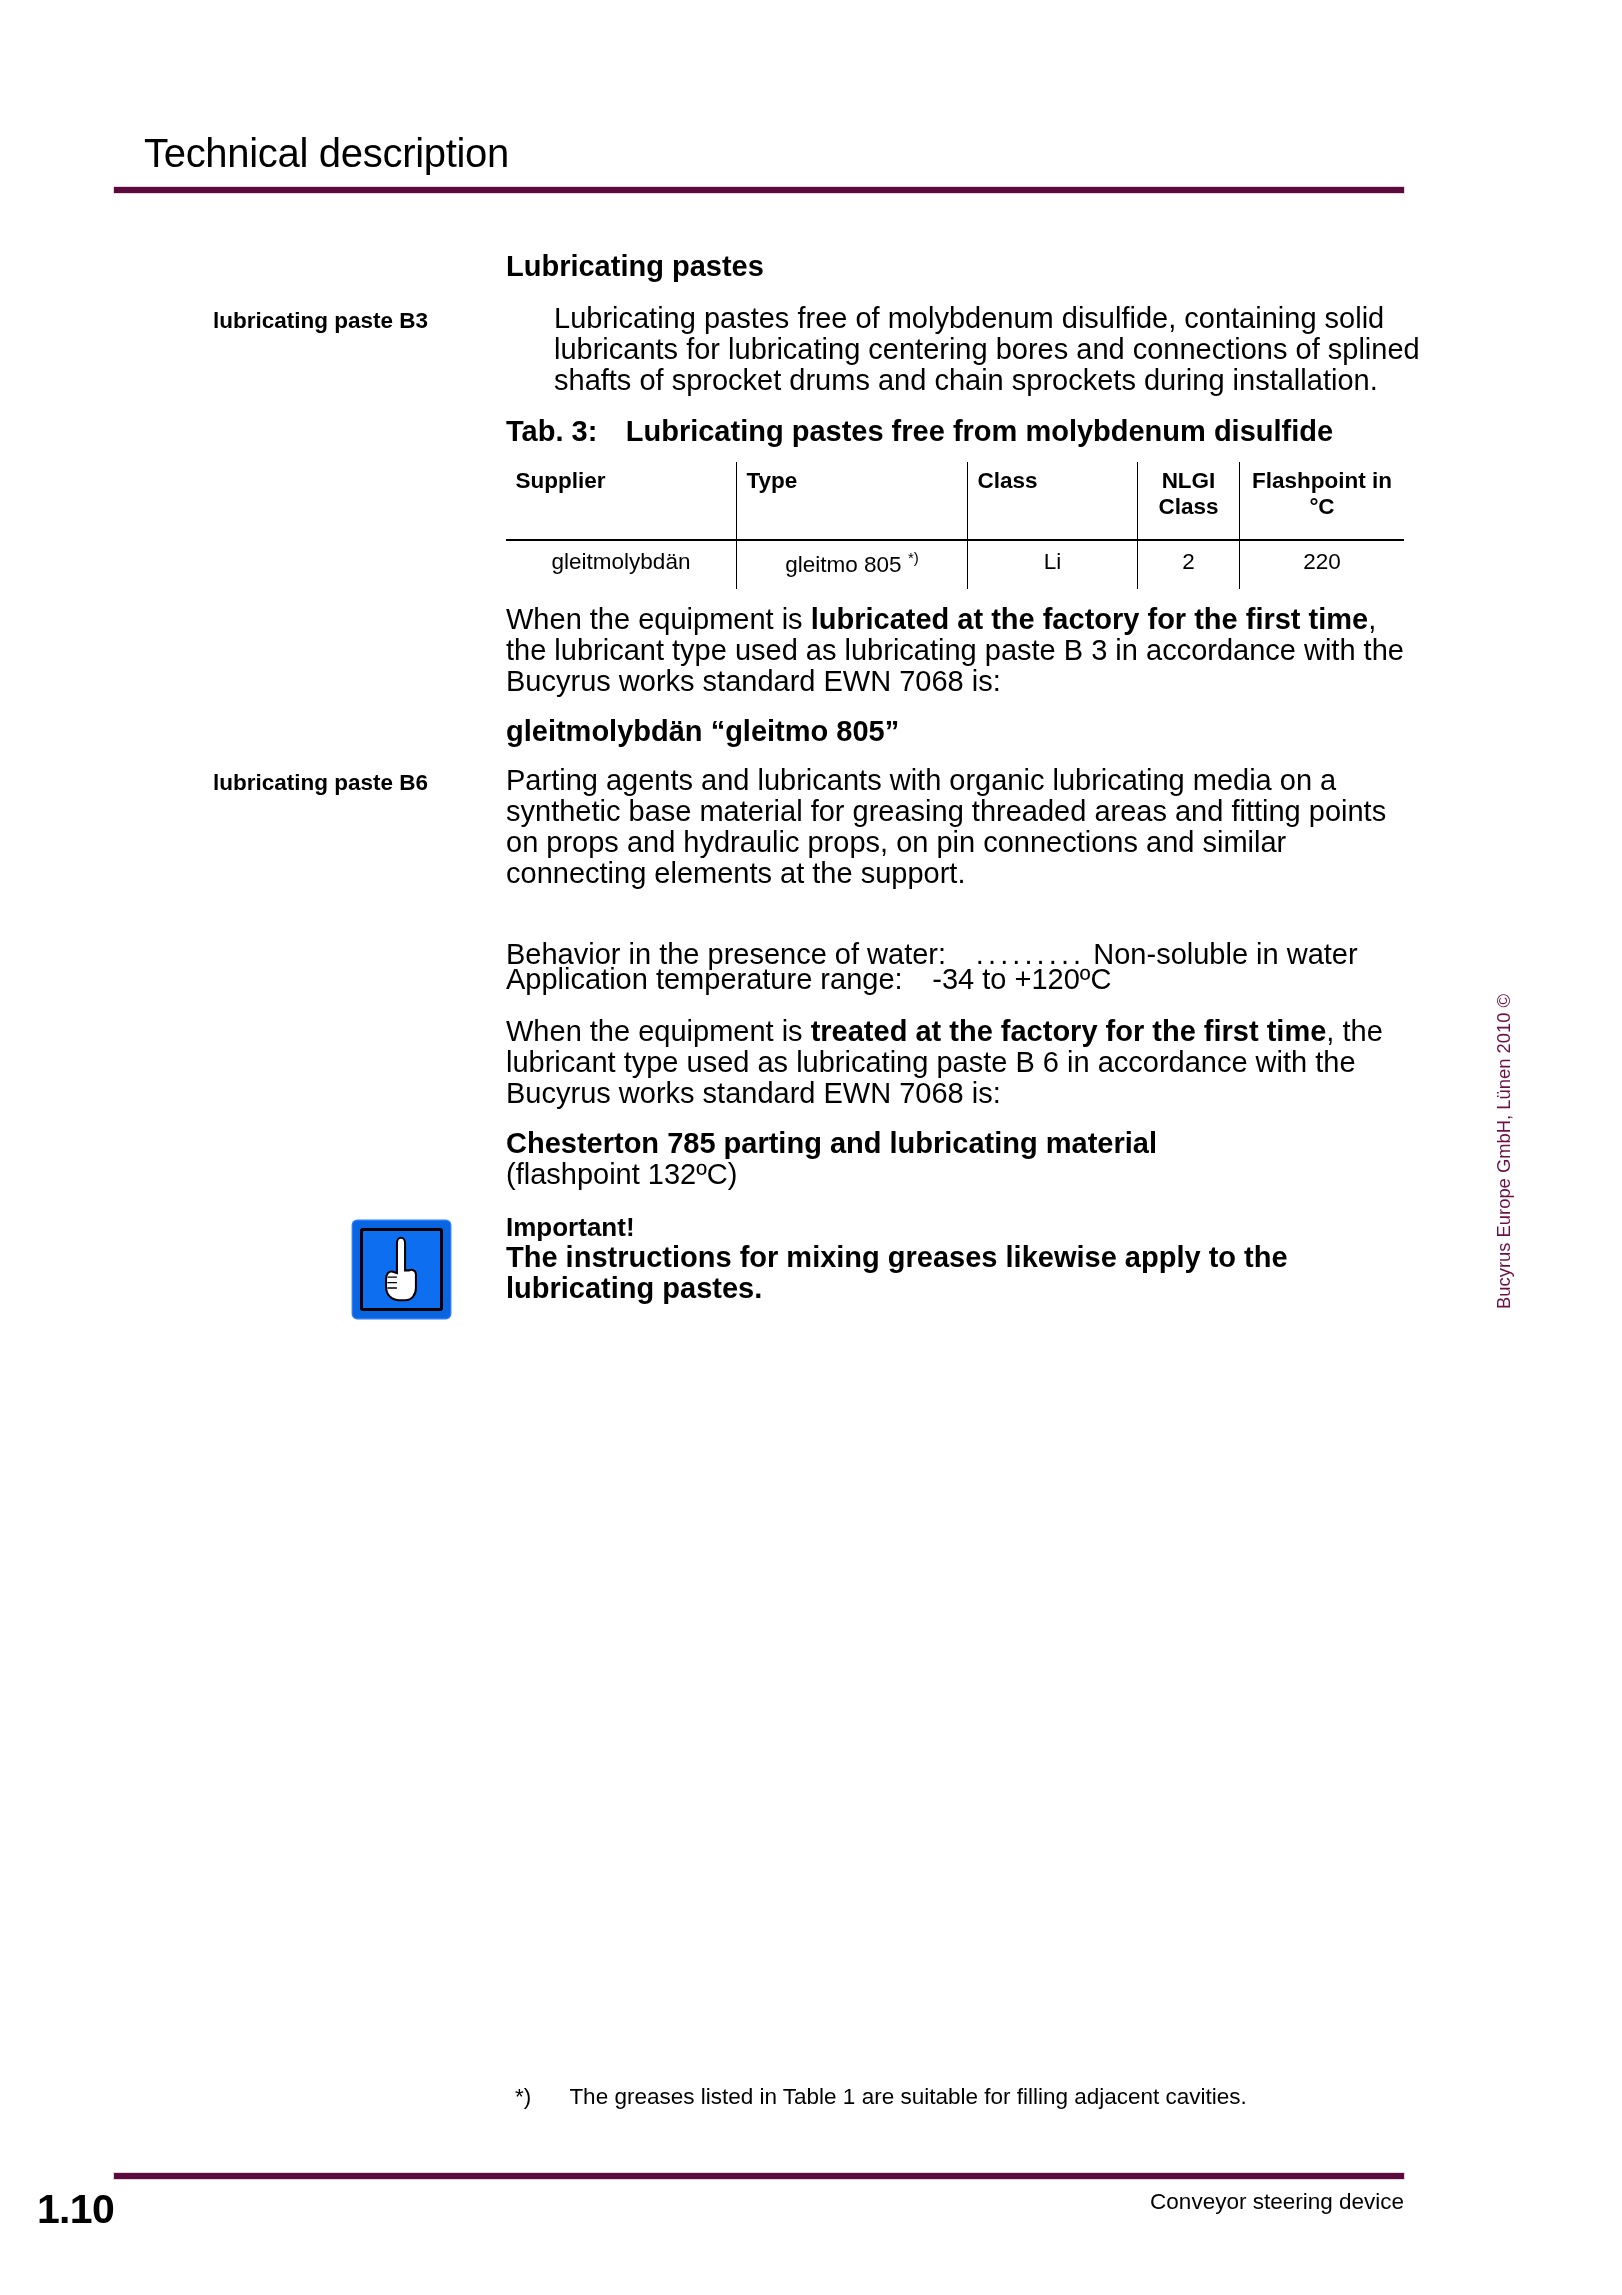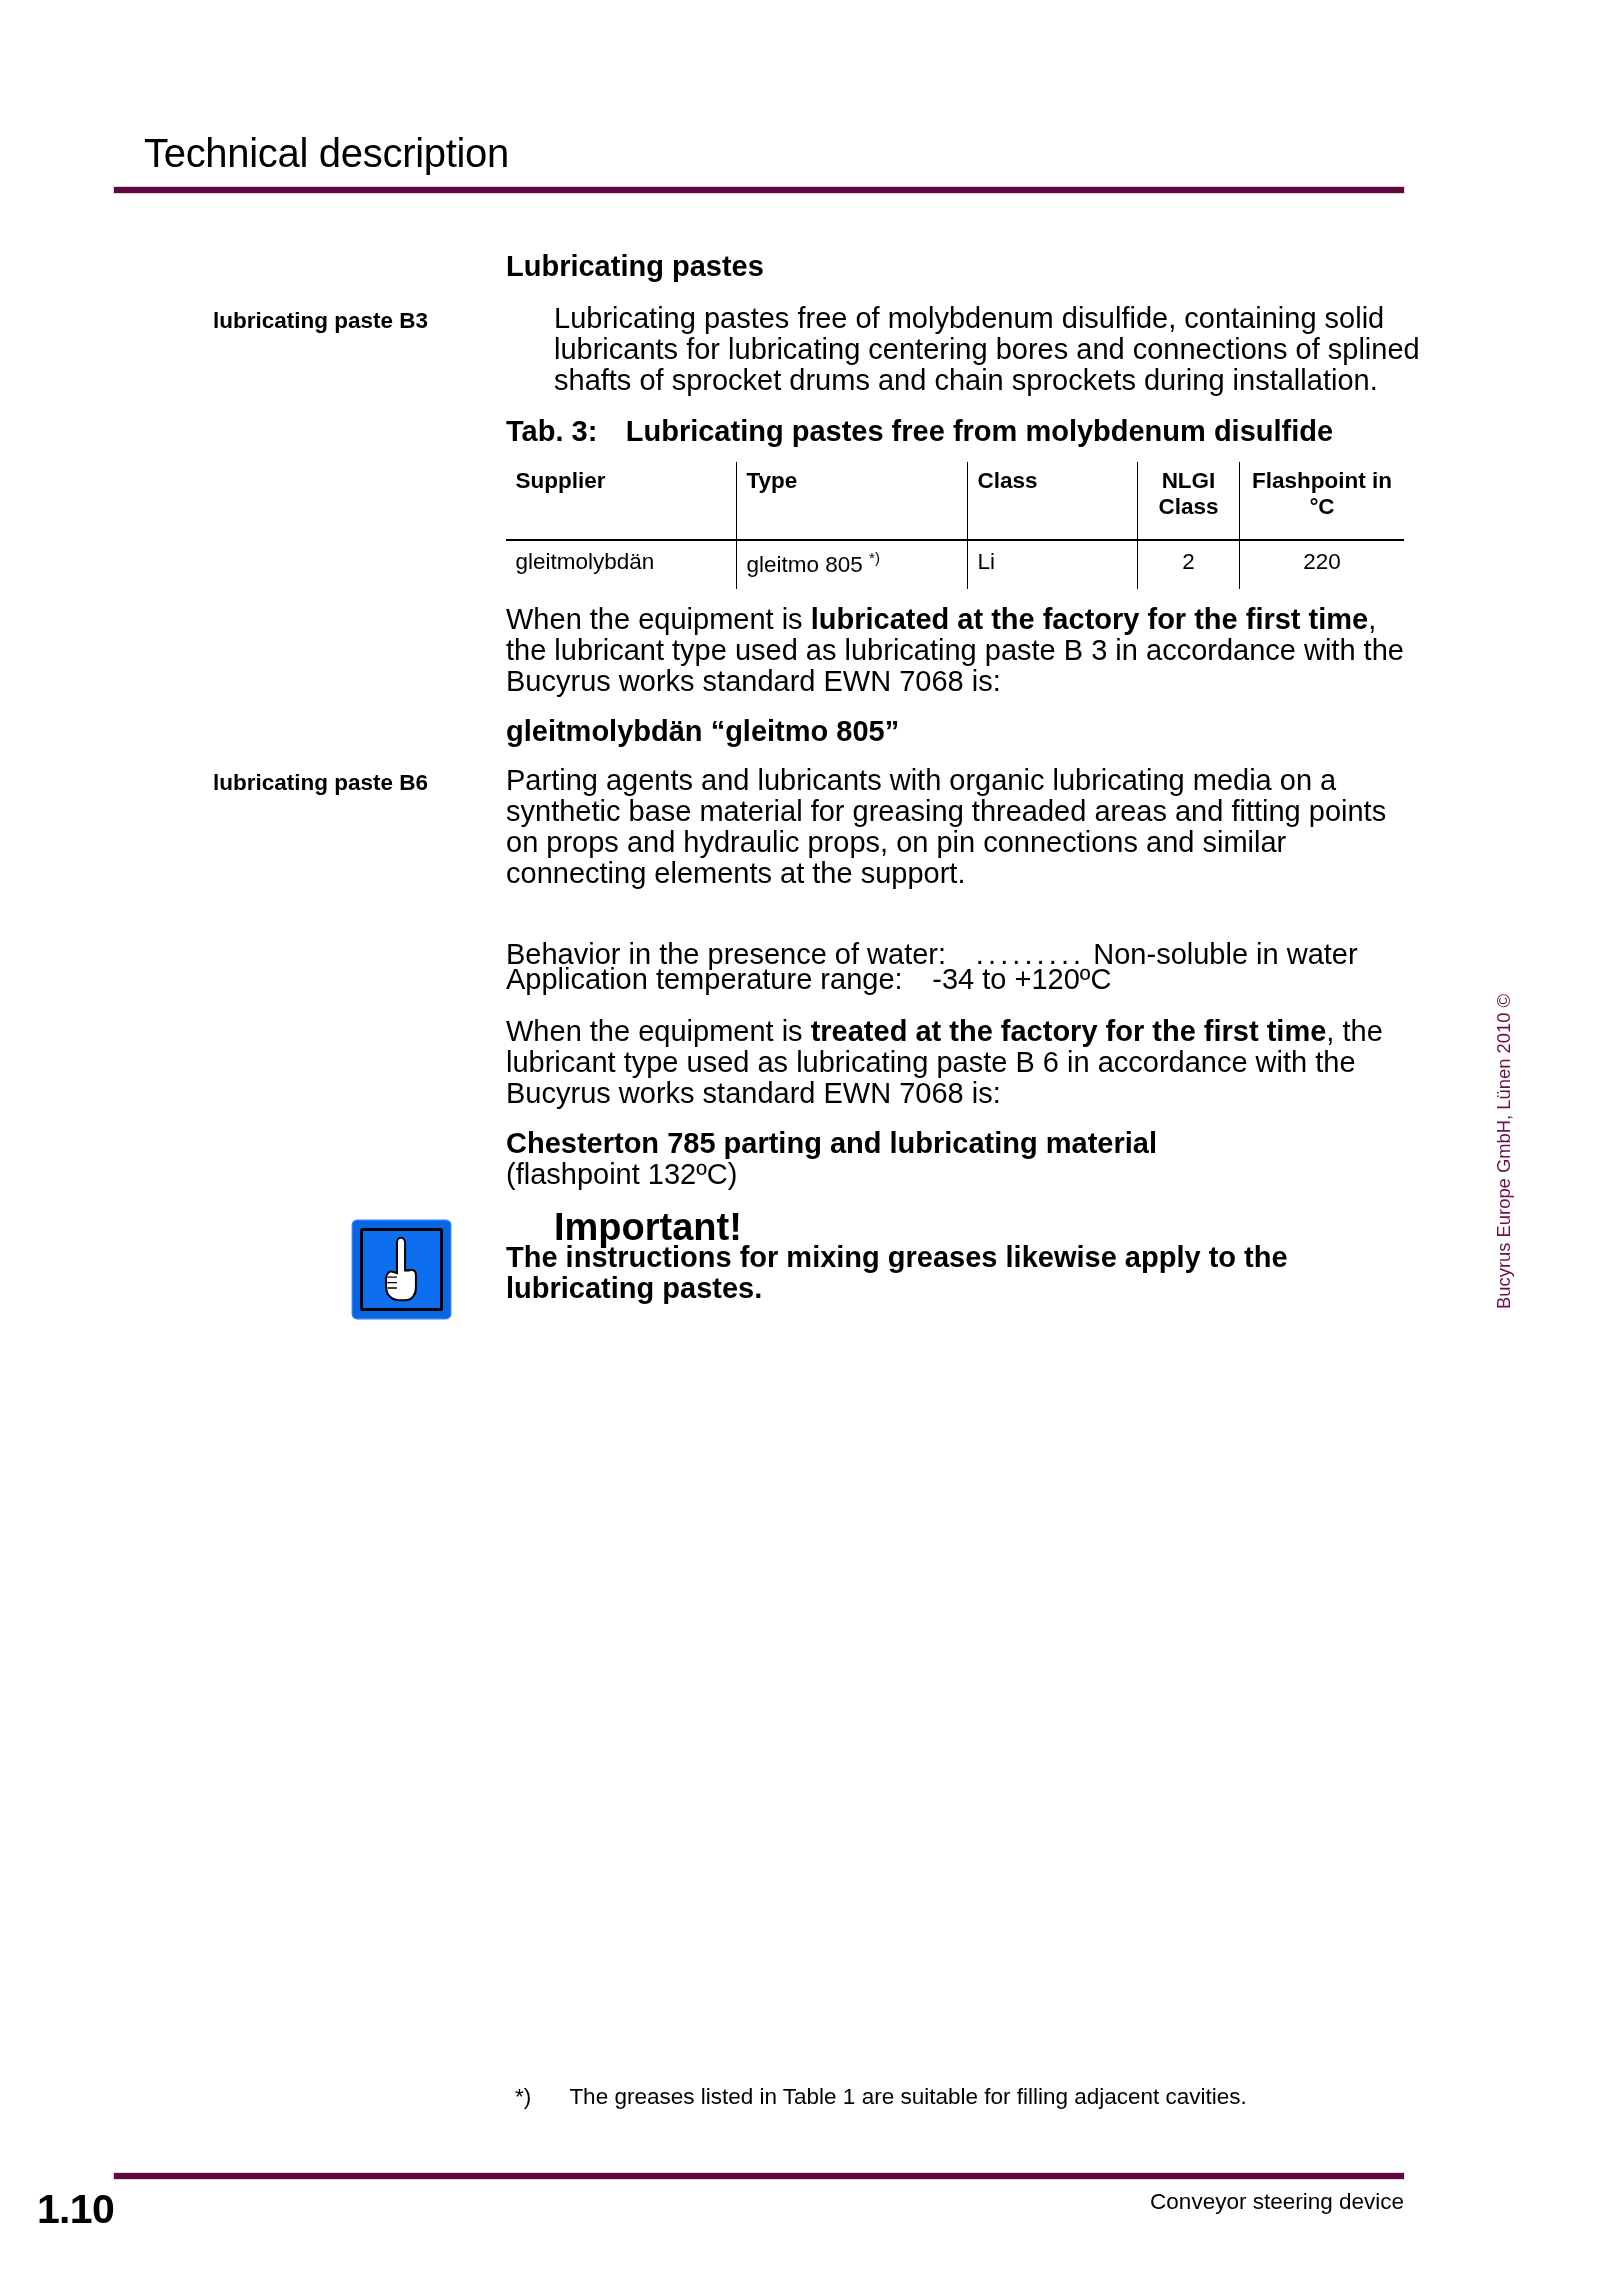--- a/index.html
+++ b/index.html
@@ -9,21 +9,21 @@
   .rule { position:absolute; height:5.5px; background:#5a0a3c; box-shadow:0 0 0 0.7px #e6bcd6; }
   #header-title { left:144px; top:131px; font-size:40px; font-weight:normal; letter-spacing:-0.3px; }
   #header-rule { left:114px; top:187px; width:1290px; }
   .side-label { position:absolute; left:213px; font-size:22.5px; font-weight:bold; }
   .body { position:absolute; left:506px; width:906px; font-size:29px; line-height:31px; }
   .bold { font-weight:bold; }
   .section-title { font-size:29px; font-weight:bold; }
   .caption { font-size:29px; font-weight:bold; }
   table.tab { position:absolute; left:506px; top:462px; width:898px; border-collapse:collapse; font-size:22.5px; }
   table.tab th { font-weight:bold; text-align:left; vertical-align:top; padding:5.5px 9.5px 16.4px 9.5px; height:55px; }
-  table.tab td { padding:8.2px 9.5px 11px 9.5px; vertical-align:top; }
+  table.tab td { padding:8.2px 9.5px 11px 9.5px; vertical-align:top;text-align:center; }
   table.tab th, table.tab td { border-left:1.4px solid #000; }
   table.tab th:first-child, table.tab td:first-child { border-left:none; }
   table.tab thead tr { border-bottom:2px solid #000; }
   table.tab .c { text-align:center; }
   sup { font-size:15px; }
   #hint-icon { position:absolute; left:353px; top:1221px; width:97px; height:97px; background:#0a66e0;
                border-radius:4.1px; box-shadow:0 0 0 1.4px #2b7bff; }
   #hint-icon .inner { position:absolute; left:6.8px; top:6.8px; width:83px; height:83px; border:3.4px solid #000; box-sizing:border-box; border-radius:2.7px; background:#0d6ef0; }
   #copyright { position:absolute; left:1493px; top:1309px; transform-origin:left top; transform:rotate(-90deg);
                font-size:18.4px; color:#6b0f46; white-space:nowrap; }
@@ -104,21 +104,21 @@
 <div class="body" style="top:1159px;">(flashpoint 132ºC)</div>
 
 <div id="hint-icon">
   <div class="inner">
     <svg width="76" height="76" viewBox="0 0 112 112" style="position:absolute;left:0;top:0;">
       <path d="M56 10 C52 10 50 14 50 18 L50 62 L44 60 C38 58 34 64 34 70 L34 82 C34 94 42 102 54 102 L62 102 C72 102 78 94 78 84 L78 64 C78 58 72 56 68 58 L62 58 L62 18 C62 14 60 10 56 10 Z" fill="#ffffff" stroke="#000" stroke-width="3"></path>
       <path d="M36 68 L50 68 M36 76 L50 76 M36 84 L50 84" stroke="#000" stroke-width="2"></path>
     </svg>
   </div>
 </div>
-<div class="body bold" style="top:1212px; font-size:38px;margin-left:48px;">Important!</div>
+<div class="body bold" style="top:1212px; font-size:26px;">Important!</div>
 <div class="body bold" style="top:1242px; font-size:29px;">The instructions for mixing greases likewise apply to the lubricating pastes.</div>
 
 <div id="copyright">Bucyrus Europe GmbH, Lünen 2010 ©</div>
 
 <div id="footnote">
   <span>*)</span>
   <span style="display:inline-block;width:26px;"></span>
   <span>The greases listed in Table 1 are suitable for filling adjacent cavities.</span>
 </div>
 

